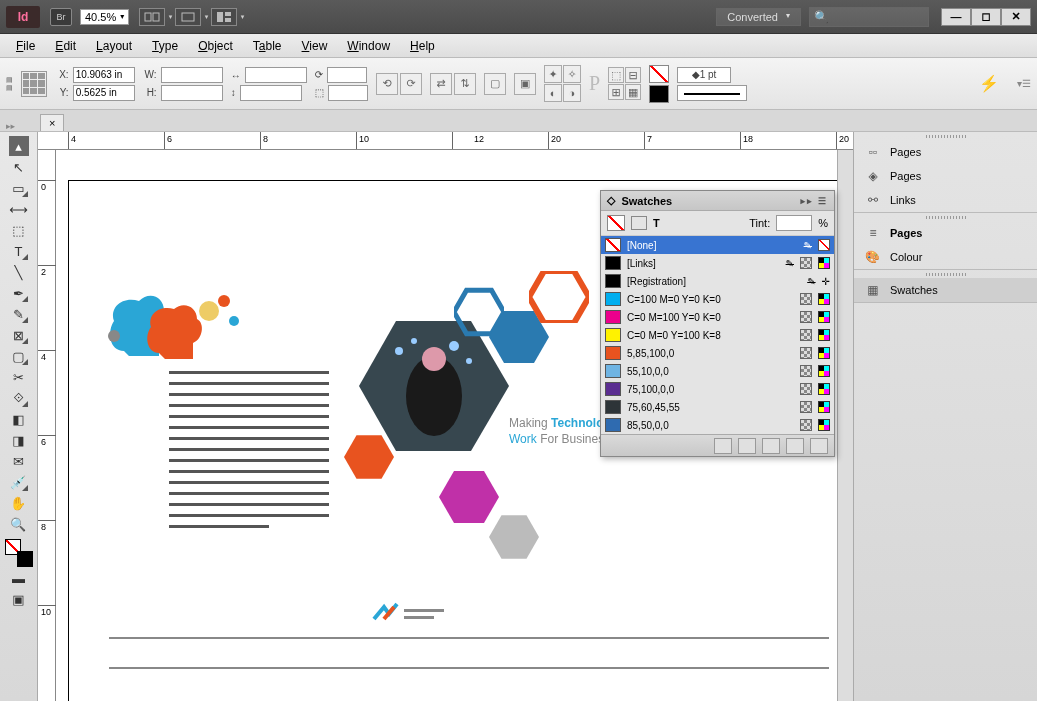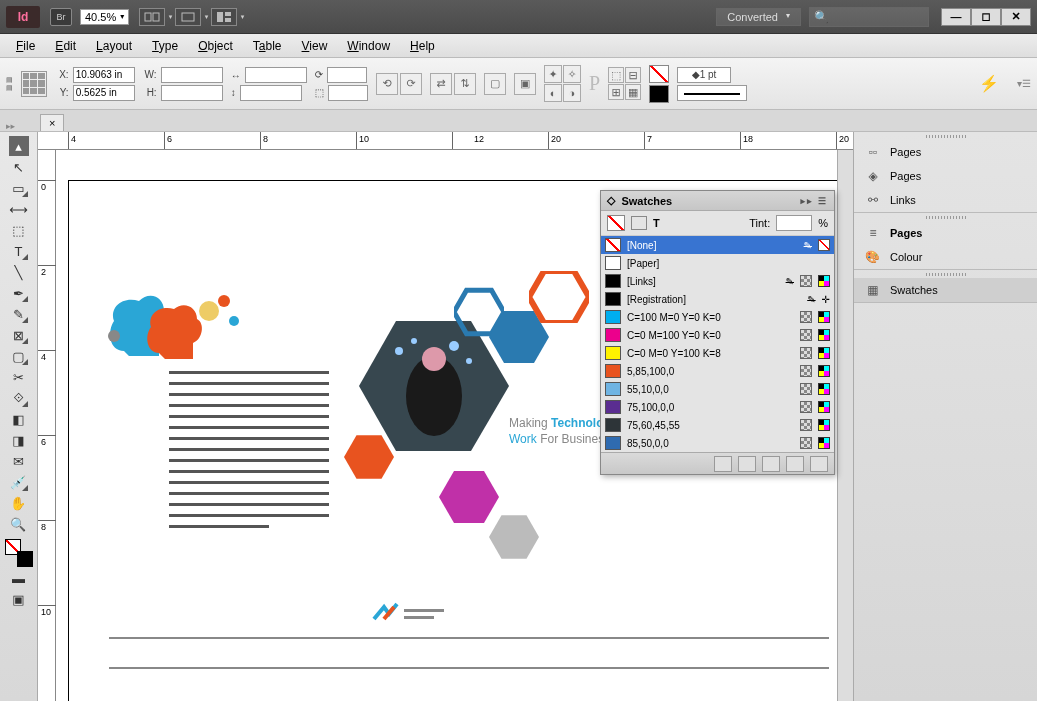--- a/index.html
+++ b/index.html
@@ -466,24 +466,20 @@
     <span>%</span>
   </div>
   <div class="sp-list" id="swList">
       <div class="sw-row sel">
         <div class="sw-chip" style="background: linear-gradient(45deg, transparent 45%, red 45%, red 55%, transparent 55%) rgb(255, 255, 255);"></div>
         <div class="sw-name">[None]</div>
         <span style="text-decoration: line-through; font-size: 10px;">✎</span>
         <span class="sw-chip" style="background: linear-gradient(45deg, transparent 45%, red 45%, red 55%, transparent 55%) rgb(255, 255, 255); width: 12px; height: 12px;"></span>
       </div>
       <div class="sw-row">
-        <div class="sw-chip" style="background: rgb(255, 255, 255);"></div>
-        <div class="sw-name">[Paper]</div>
-      </div>
-      <div class="sw-row">
         <div class="sw-chip" style="background: rgb(0, 0, 0);"></div>
         <div class="sw-name">[Links]</div>
         <span style="text-decoration: line-through; font-size: 10px;">✎</span>
         <span style="width: 12px; height: 12px; background-image: linear-gradient(45deg, rgb(136, 136, 136) 25%, transparent 25%, transparent 75%, rgb(136, 136, 136) 75%), linear-gradient(45deg, rgb(136, 136, 136) 25%, rgb(221, 221, 221) 25%, rgb(221, 221, 221) 75%, rgb(136, 136, 136) 75%); background-size: 6px 6px; background-position: 0px 0px, 3px 3px; border: 1px solid rgb(102, 102, 102);"></span>
         <span style="width: 12px; height: 12px; background: conic-gradient(rgb(0, 255, 255) 0deg, rgb(0, 255, 255) 90deg, rgb(255, 0, 255) 90deg, rgb(255, 0, 255) 180deg, rgb(255, 255, 0) 180deg, rgb(255, 255, 0) 270deg, rgb(0, 0, 0) 270deg); border: 1px solid rgb(51, 51, 51);"></span>
       </div>
       <div class="sw-row">
         <div class="sw-chip" style="background: rgb(0, 0, 0);"></div>
         <div class="sw-name">[Registration]</div>
         <span style="text-decoration: line-through; font-size: 10px;">✎</span>

